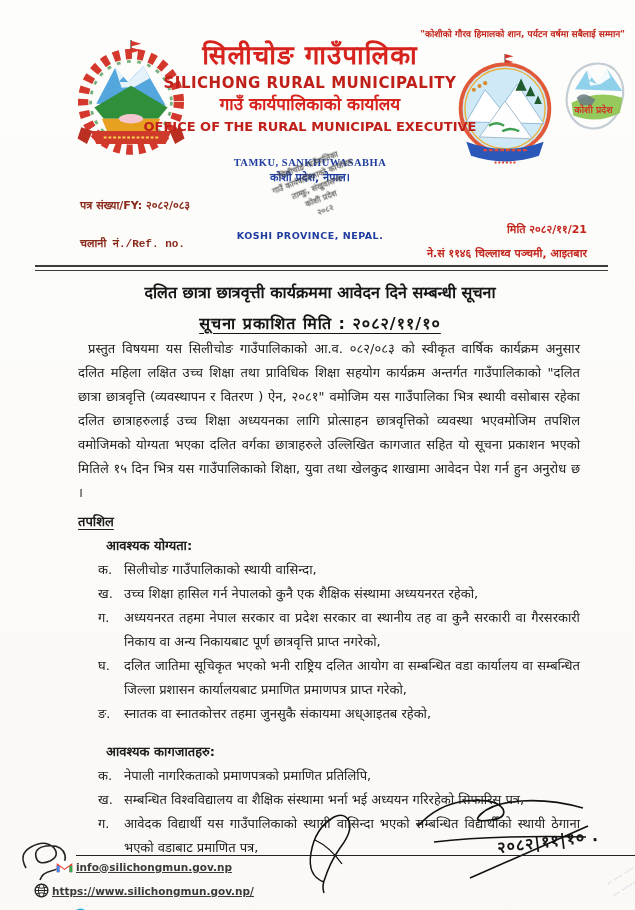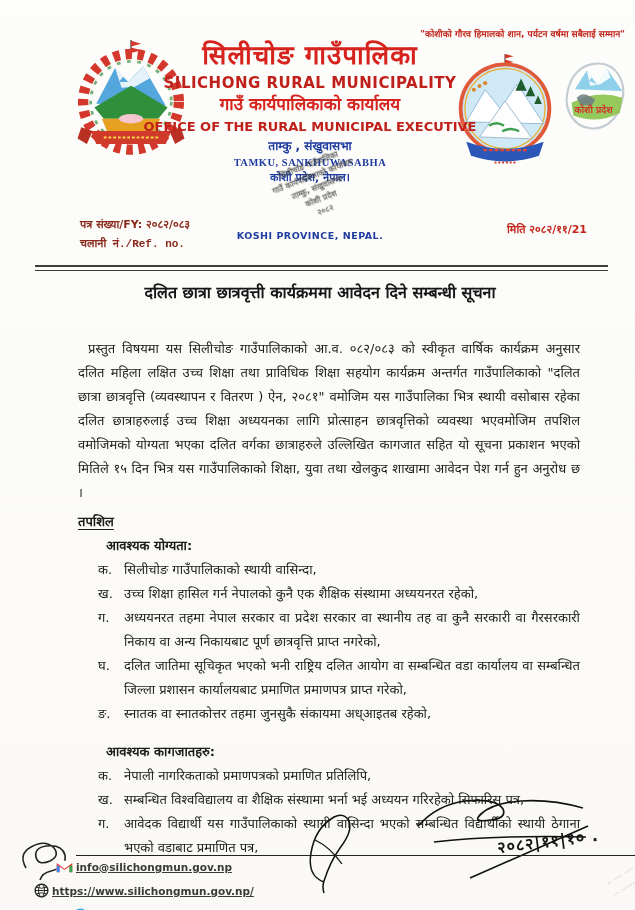--- a/index.html
+++ b/index.html
@@ -18,21 +18,21 @@
   .office-en{top:120px;font-size:13px;font-weight:bold;color:#c0201a;}
   .addr-np{top:140px;font-size:12px;font-weight:bold;color:#1f3da0;}
   .addr-en{top:157px;font-size:10.5px;font-weight:bold;color:#1f3da0;letter-spacing:.5px;font-family:Liberation Serif, serif;}
   .prov-np{top:172px;font-size:11px;font-weight:bold;color:#1f3da0;}
   .prov-en{top:187px;font-size:9.5px;font-weight:bold;color:#1f3da0;letter-spacing:.5px;margin-top:44px;}
   .logo-left{position:absolute;left:70px;top:36px;width:122px;height:126px;}
   .logo-round{position:absolute;left:452px;top:52px;width:106px;height:118px;}
   .logo-koshi{position:absolute;left:558px;top:58px;width:72px;height:82px;}
   
   .meta-left{position:absolute;left:80px;font-size:11px;font-weight:bold;color:#8a2a1c;}
-  .letter-no{top:197px;margin-top:19px;} .ref-no{top:235px;font-family:Liberation Mono, monospace;}
+  .letter-no{top:197px;} .ref-no{top:235px;font-family:Liberation Mono, monospace;}
   .meta-right{position:absolute;right:48px;text-align:right;font-size:11px;font-weight:bold;color:#c3261c;}
   .date{top:221px;} .ns-date{top:245px;}
   .stamp{
     position:absolute;left:252px;top:158px;width:130px;
     transform:rotate(-21deg);text-align:center;color:rgba(70,70,70,.78);
     font-size:8px;font-weight:bold;line-height:1.5;filter:blur(.3px);
   }
   .rule-double{position:absolute;left:35px;right:27px;top:265px;height:3px;
     border-top:2.5px solid #3c3c3c;border-bottom:1.5px solid #3c3c3c;}
   
@@ -109,41 +109,42 @@
     <polygon points="34,14 40,22 36,26 46,30 52,20 58,12 62,22 50,30 38,32" fill="#ffffff" opacity="0.9"></polygon>
     <path d="M16,52 q30,-16 60,-6 l-3,18 q-28,14 -55,3 z" fill="#8bc34a" opacity="0.9"></path>
     <path d="M22,46 q7,-7 15,-2 l7,4 -4,7 h-13 z" fill="#6b7b85" opacity="0.85"></path>
     <text x="42" y="64" font-size="11" font-weight="bold" fill="#d0342c" text-anchor="middle">कोशी प्रदेश</text>
   </svg>
 
   <div class="hdr muni-np">सिलीचोङ गाउँपालिका</div>
   <div class="hdr muni-en">SILICHONG RURAL MUNICIPALITY</div>
   <div class="hdr office-np">गाउँ कार्यपालिकाको कार्यालय</div>
   <div class="hdr office-en">OFFICE OF THE RURAL MUNICIPAL EXECUTIVE</div>
-  <div class="hdr addr-np">ताम्कु , संखुवासभा</div>
   <div class="hdr addr-en">TAMKU, SANKHUWASABHA</div>
   <div class="hdr prov-np">कोशी प्रदेश, नेपाल।</div>
   <div class="hdr prov-en">KOSHI PROVINCE, NEPAL.</div>
 
   <div class="meta-left letter-no">पत्र संख्या/FY: २०८२/०८३</div>
   <div class="meta-left ref-no">चलानी नं./Ref. no.</div>
   <div class="meta-right date">मिति २०८२/११/21</div>
+  <div class="meta-right ns-date">ने.सं ११४६ चिल्लाथ्व पञ्चमी, आइतबार</div>
 
   <div class="stamp">
     <div>सिलीचोङ गाउँपालिका</div>
     <div>गाउँ कार्यपालिकाको कार्यालय</div>
     <div>ताम्कु, संखुवासभा</div>
     <div>कोशी प्रदेश</div>
     <div>२०८२</div>
   </div>
 
   <div class="rule-double"></div>
 
   <div class="title-wrap">
     <div class="title-line">दलित छात्रा छात्रवृत्ती कार्यक्रममा आवेदन दिने सम्बन्धी सूचना</div>
+    <div class="title-line2">सूचना प्रकाशित मिति : २०८२/११/१०</div>
   </div>
 
   <div class="content">
     <p class="para">प्रस्तुत विषयमा यस सिलीचोङ गाउँपालिकाको आ.व. ०८२/०८३ को स्वीकृत वार्षिक कार्यक्रम अनुसार दलित महिला लक्षित उच्च शिक्षा तथा प्राविधिक शिक्षा सहयोग कार्यक्रम अन्तर्गत गाउँपालिकाको "दलित छात्रा छात्रवृत्ति (व्यवस्थापन र वितरण ) ऐन, २०८१" वमोजिम यस गाउँपालिका भित्र स्थायी वसोबास रहेका दलित छात्राहरुलाई उच्च शिक्षा अध्ययनका लागि प्रोत्साहन छात्रवृत्तिको व्यवस्था भएवमोजिम तपशिल वमोजिमको योग्यता भएका दलित वर्गका छात्राहरुले उल्लिखित कागजात सहित यो सूचना प्रकाशन भएको मितिले १५ दिन भित्र यस गाउँपालिकाको शिक्षा, युवा तथा खेलकुद शाखामा आवेदन पेश गर्न हुन अनुरोध छ ।</p>
     <div class="tapasil">तपशिल</div>
     <div class="subhead">आवश्यक योग्यता:</div>
 
     <div class="item">
       <span class="m">क.</span>
       <span class="t">सिलीचोङ गाउँपालिकाको स्थायी वासिन्दा,</span>

